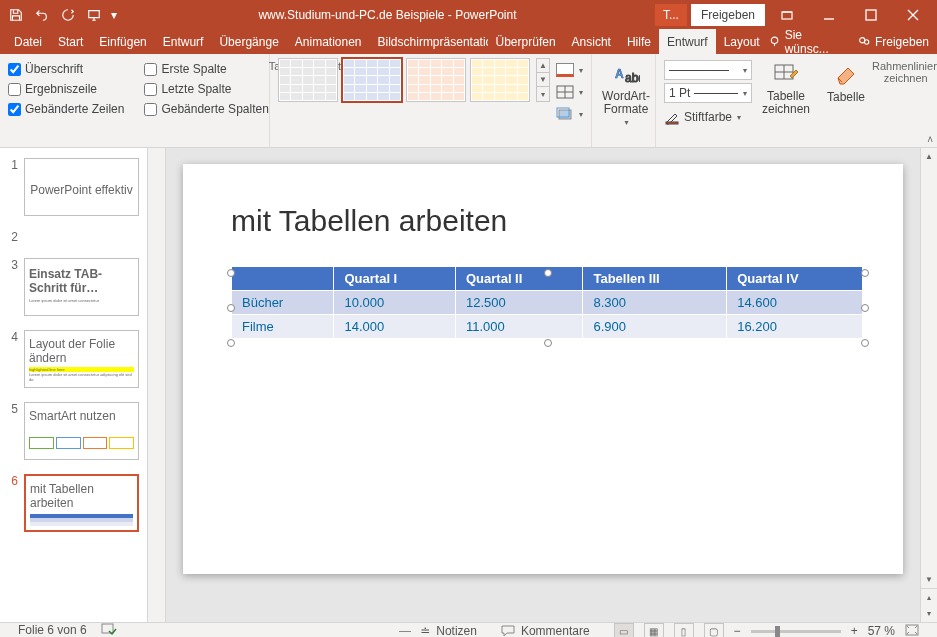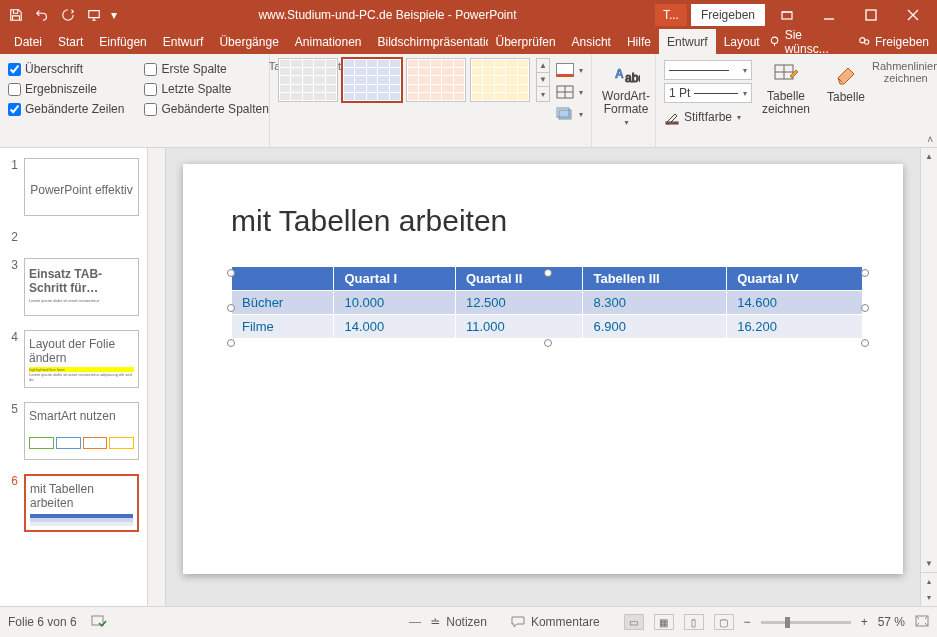--- a/index.html
+++ b/index.html
@@ -67,21 +67,21 @@
 .stable{width:632px;border-collapse:collapse;position:relative}
 .stable th{background:#4472C4;color:#fff;text-align:left;font-weight:600;padding:4px 10px;border:1px solid #fff;font-size:13px}
 .stable td{padding:4px 10px;border:1px solid #fff;font-size:13px;color:#0369a1}
 .stable tr.r1 td{background:#CFD5EA}
 .stable tr.r2 td{background:#E9EBF5}
 .sel-handles{position:absolute;pointer-events:none;left:48px;top:109px;width:634px;height:70px}
 .hd{position:absolute;width:8px;height:8px;border:1px solid #888;background:#fff;border-radius:50%}
 .vsb{width:17px;background:#F3F2F1;border-left:1px solid #d6d6d6;position:relative}
 .vsb .ar{height:17px;display:flex;align-items:center;justify-content:center;font-size:8px;color:#666}
 
-.status{height:31px;background:#F3F2F1;border-top:1px solid #d6d6d6;display:flex;align-items:center;padding:0 8px;font-size:11px;color:#555}
+.status{height:15px;background:#F3F2F1;border-top:1px solid #d6d6d6;display:flex;align-items:flex-start;padding:0 18px;font-size:11px;color:#555}
 .status .sect{display:flex;align-items:center;gap:6px;margin-right:14px}
 .status-right{margin-left:auto;display:flex;align-items:center;gap:10px}
 .vbtn{width:20px;height:16px;border:1px solid #c8c6c4;display:flex;align-items:center;justify-content:center;font-size:10px;color:#666}
 .zoom-slider{width:90px;height:3px;background:#c8c6c4;position:relative}
 .zoom-slider::after{content:"";position:absolute;left:24px;top:-4px;width:5px;height:11px;background:#888}
 
 svg{fill:currentColor;stroke:currentColor}
 </style>
 </head>
 <body>

